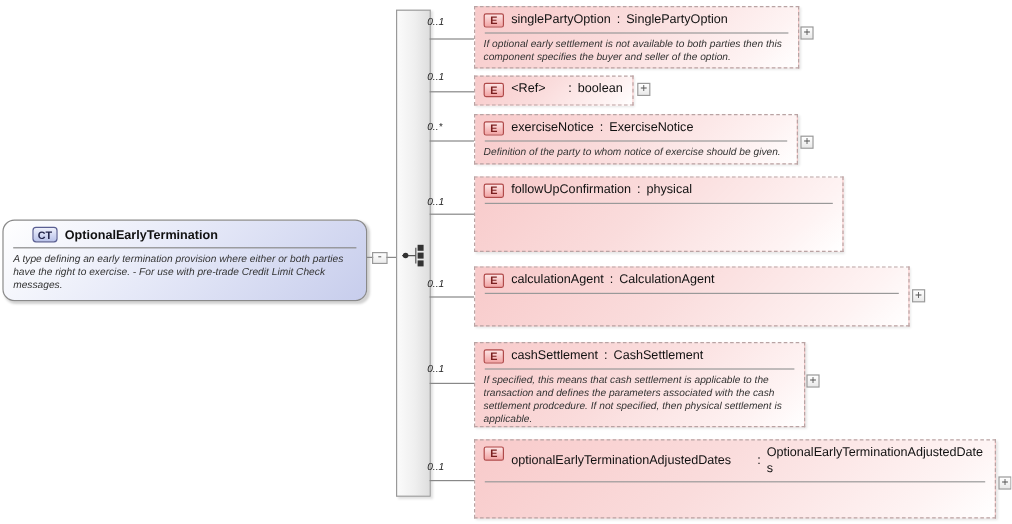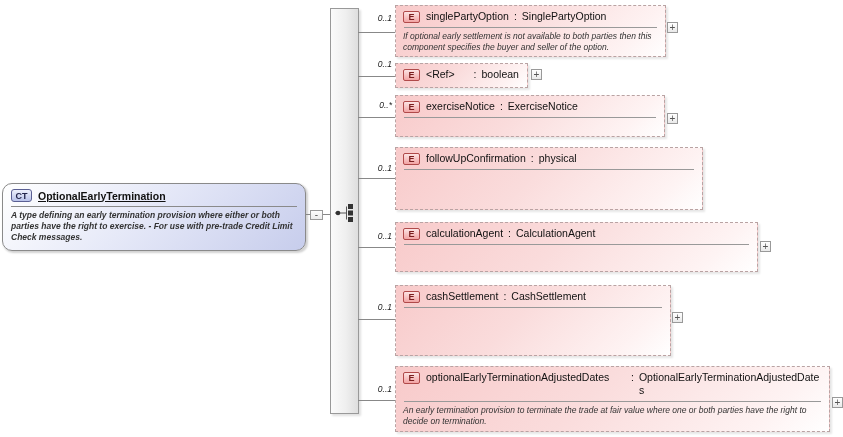--- a/index.html
+++ b/index.html
@@ -10,30 +10,30 @@
   }
 
   
   .ct-box {
     position:absolute; left:2px; top:183px; width:304px; height:68px;
     border:1px solid #8a8a8a; border-radius:10px;
     background:linear-gradient(135deg,#ffffff 0%,#e6e9f8 45%,#c7cdec 100%);
     box-shadow:1.5px 1.5px 2px rgba(0,0,0,0.18);
     padding:3px 8px;
   }
-  .ct-header { display:flex; align-items:center; gap:6px; padding:2px 0 3px; }
+  .ct-header { display:flex; align-items:center; gap:6px; padding:2px 0 3px;margin-left:16px; }
   .ct-badge {
     width:21px; height:13px; border:1px solid #5a5f93; border-radius:3px;
     background:linear-gradient(180deg,#eef0fb,#b9c2ea);
     color:#23254a; font-size:9px; font-weight:bold;
     display:flex; align-items:center; justify-content:center; flex:0 0 auto;
   }
-  .ct-title { font-size:10.5px; font-weight:bold; color:#111;text-decoration:underline; }
+  .ct-title { font-size:10.5px; font-weight:bold; color:#111; }
   .ct-divider { border-top:1px solid #8a8a8a; margin:1px 0 3px; }
-  .ct-desc { font-style:italic; font-size:8.5px; color:#333; line-height:1.28;font-weight:bold; }
+  .ct-desc { font-style:italic; font-size:8.5px; color:#333; line-height:1.28; }
 
   
   .toggle-minus {
     position:absolute; left:310px; top:210px; width:13px; height:10px;
     border:1px solid #999; background:linear-gradient(180deg,#fdfdfd,#ececec);
     color:#555; font-size:10px; line-height:7px; text-align:center; cursor:pointer;
   }
   .plus {
     position:absolute; width:11px; height:11px;
     border:1px solid #999; background:linear-gradient(180deg,#ffffff,#e9e9e9);
@@ -45,21 +45,21 @@
   .seq-bar {
     position:absolute; left:330px; top:8px; width:29px; height:406px;
     border:1px solid #999;
     background:linear-gradient(90deg,#fbfbfb 0%,#efefef 55%,#dedede 100%);
     box-shadow:1.5px 1.5px 2px rgba(0,0,0,0.12);
   }
   .seq-icon { position:absolute; left:334px; top:203px; width:24px; height:20px; }
 
   
   .card {
-    position:absolute; left:356px; width:36px; text-align:right;
+    position:absolute; left:356px; width:36px; 
     font-size:8.5px; font-style:italic; color:#222;
   }
 
   
   .el-box {
     position:absolute;
     border:1px dashed #b9a3a3;
     background:linear-gradient(135deg,#f8caca 0%,#fadcdc 45%,#fef3f3 85%,#ffffff 100%);
     box-shadow:1.5px 1.5px 2px rgba(0,0,0,0.10);
     padding:4px 7px;
@@ -152,20 +152,21 @@
   <div class="el-box" style="left:395px; top:95px; width:270px; height:42px;">
     <div class="el-header">
       <span class="e-badge">E</span>
       <span class="el-title">
         <span>exerciseNotice</span>
         <span class="colon">:</span>
         <span>ExerciseNotice</span>
       </span>
     </div>
     <div class="el-divider"></div>
+    <div class="el-desc">Definition of the party to whom notice of exercise should be given.</div>
   </div>
   <div class="plus" style="left:667px; top:113px;">+</div>
 
   <div class="el-box" style="left:395px; top:147px; width:308px; height:63px;">
     <div class="el-header">
       <span class="e-badge">E</span>
       <span class="el-title">
         <span>followUpConfirmation</span>
         <span class="colon">:</span>
         <span>physical</span>
@@ -190,30 +191,30 @@
   <div class="el-box" style="left:395px; top:285px; width:276px; height:71px;">
     <div class="el-header">
       <span class="e-badge">E</span>
       <span class="el-title">
         <span>cashSettlement</span>
         <span class="colon">:</span>
         <span>CashSettlement</span>
       </span>
     </div>
     <div class="el-divider"></div>
+    <div class="el-desc">If specified, this means that cash settlement is applicable to the transaction and defines the parameters associated with the cash settlement prodcedure. If not specified, then physical settlement is applicable.</div>
   </div>
   <div class="plus" style="left:672px; top:312px;">+</div>
 
   <div class="el-box" style="left:395px; top:366px; width:435px; height:66px;">
     <div class="el-header">
       <span class="e-badge">E</span>
-      <span class="el-title" style="width:100%;">
+      <span class="el-title" style="width:100%;align-items:center;">
         <span class="wrap-name">optionalEarlyTerminationAdjustedDates</span>
         <span class="colon">:</span>
         <span class="wrap-type">OptionalEarlyTerminationAdjustedDates</span>
       </span>
     </div>
     <div class="el-divider"></div>
-    <div class="el-desc">An early termination provision to terminate the trade at fair value where one or both parties have the right to decide on termination.</div>
   </div>
   <div class="plus" style="left:832px; top:397px;">+</div>
 
 </div>
 
 </body></html>

